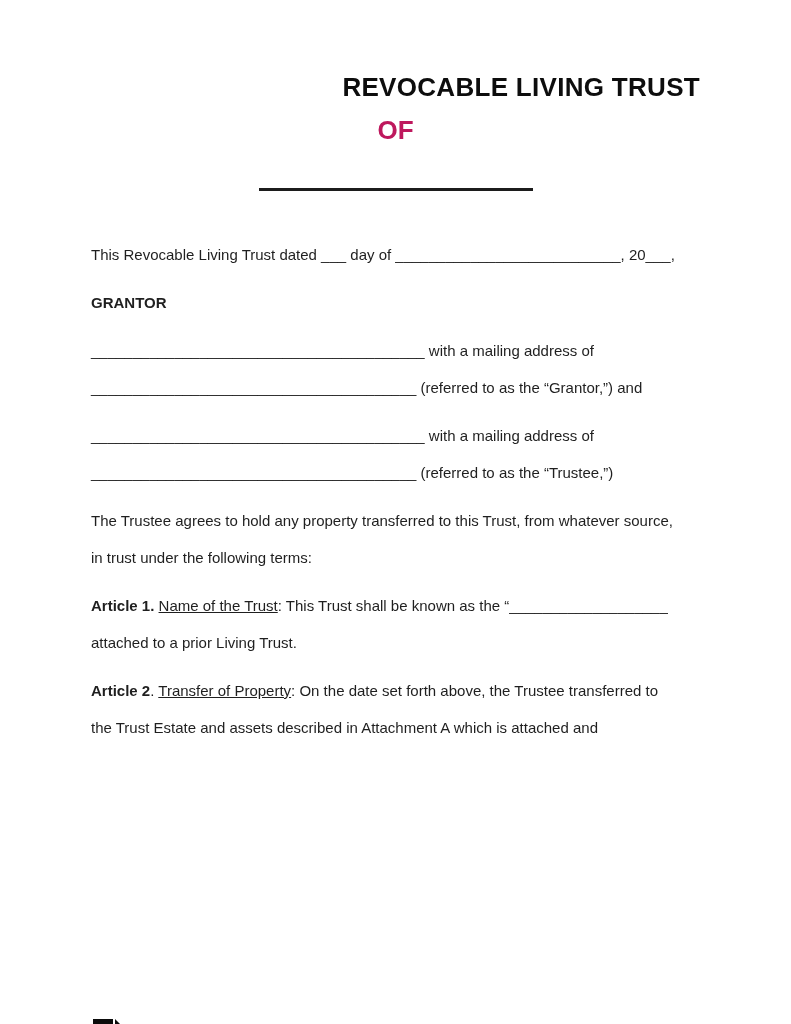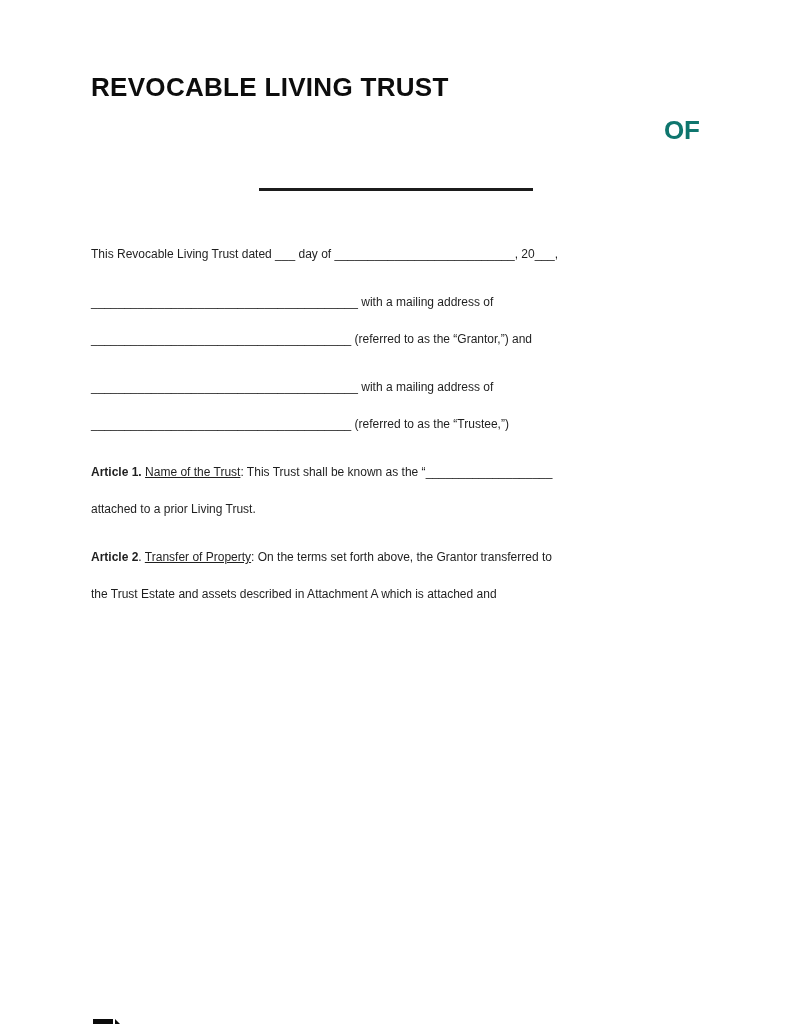--- a/index.html
+++ b/index.html
@@ -14,43 +14,43 @@
   }
   .page {
     width: 791px;
     height: 1024px;
     padding: 0 91px;
     position: relative;
   }
   
   .doc-title {
     margin-top: 72px;
-    text-align: left;
+    text-align: right;
     font-size: 26px;
     font-weight: 700;
     line-height: 31px;
     color: #0d0d0d;
     letter-spacing: 0.3px;
   }
   .doc-title-of {
     margin-top: 12px;
-    text-align: right;
+    text-align: center;
     font-size: 26px;
     font-weight: 700;
     line-height: 31px;
-    color: #0f766e;
+    color: #be185d;
   }
   .title-blank {
     width: 274px;
     height: 0;
     border-bottom: 3px solid #1c1c1c;
     margin: 42px auto 0 auto;
   }
   
-  .body-text { margin-top: 45px; font-size: 12px; }
+  .body-text { margin-top: 45px; font-size: 15px; }
   .para { margin-bottom: 11px; }
   .line {
     line-height: 37px;
     white-space: nowrap;
   }
   .bold { font-weight: 700; }
   .u { text-decoration: underline; margin-top: 24px; }
   .checkbox {
     display: inline-block;
     width: 11px;
@@ -77,40 +77,47 @@
   <div class="doc-title">REVOCABLE LIVING TRUST</div>
   <div class="doc-title-of">OF</div>
   <div class="title-blank"></div>
 
   <div class="body-text">
 
     <div class="para">
       <div class="line">This Revocable Living Trust dated ___ day of ___________________________, 20___,</div>
     </div>
 
+    <div class="para">
+      <div class="line bold">GRANTOR</div>
+    </div>
 
     <div class="para">
       <div class="line">________________________________________ with a mailing address of</div>
       <div class="line">_______________________________________ (referred to as the “Grantor,”) and</div>
     </div>
 
 
     <div class="para">
       <div class="line">________________________________________ with a mailing address of</div>
       <div class="line">_______________________________________ (referred to as the “Trustee,”)</div>
     </div>
 
+    <div class="para">
+      <div class="line">The Trustee agrees to hold any property transferred to this Trust, from whatever source,</div>
+      <div class="line">in trust under the following terms:</div>
+    </div>
 
     <div class="para">
       <div class="line"><span class="bold">Article 1.</span> <span class="u">Name of the Trust</span><span>: This Trust shall be known as the “</span><span>___________________</span></div>
       <div class="line">attached to a prior Living Trust.</div>
     </div>
 
     <div class="para">
-      <div class="line"><span class="bold">Article 2</span><span>.</span> <span class="u">Transfer of Property</span><span>: On the terms set forth above, the Grantor transferred to</span></div>
+      <div class="line"><span class="bold">Article 2</span><span>.</span> <span class="u">Transfer of Property</span><span>: On the date set forth above, the Trustee transferred to</span></div>
       <div class="line">the Trust Estate and assets described in Attachment A which is attached and</div>
     </div>
 
   </div>
 
   <svg class="logo" viewBox="0 0 30 39" xmlns="http://www.w3.org/2000/svg">
     <path d="M0,0 H20 V10 H30 V39 H0 Z" fill="#0b0b0b"></path>
     <path d="M22,0 L30,8 H22 Z" fill="#0b0b0b"></path>
     <text x="6" y="31" font-family="Liberation Sans, DejaVu Sans, sans-serif" font-size="26" font-weight="700" fill="#ffffff">e</text>
   </svg>

